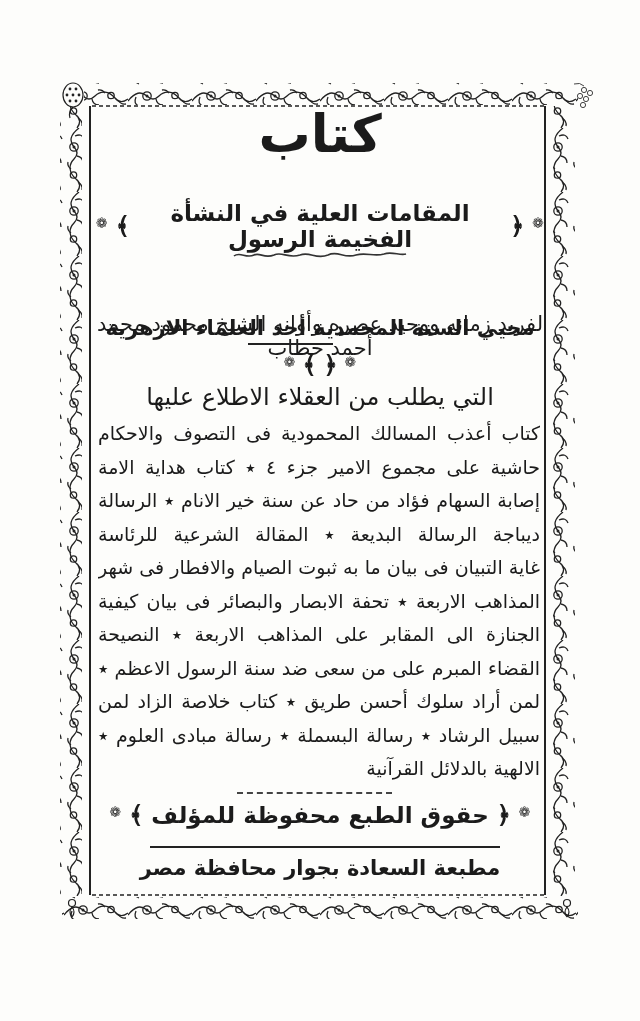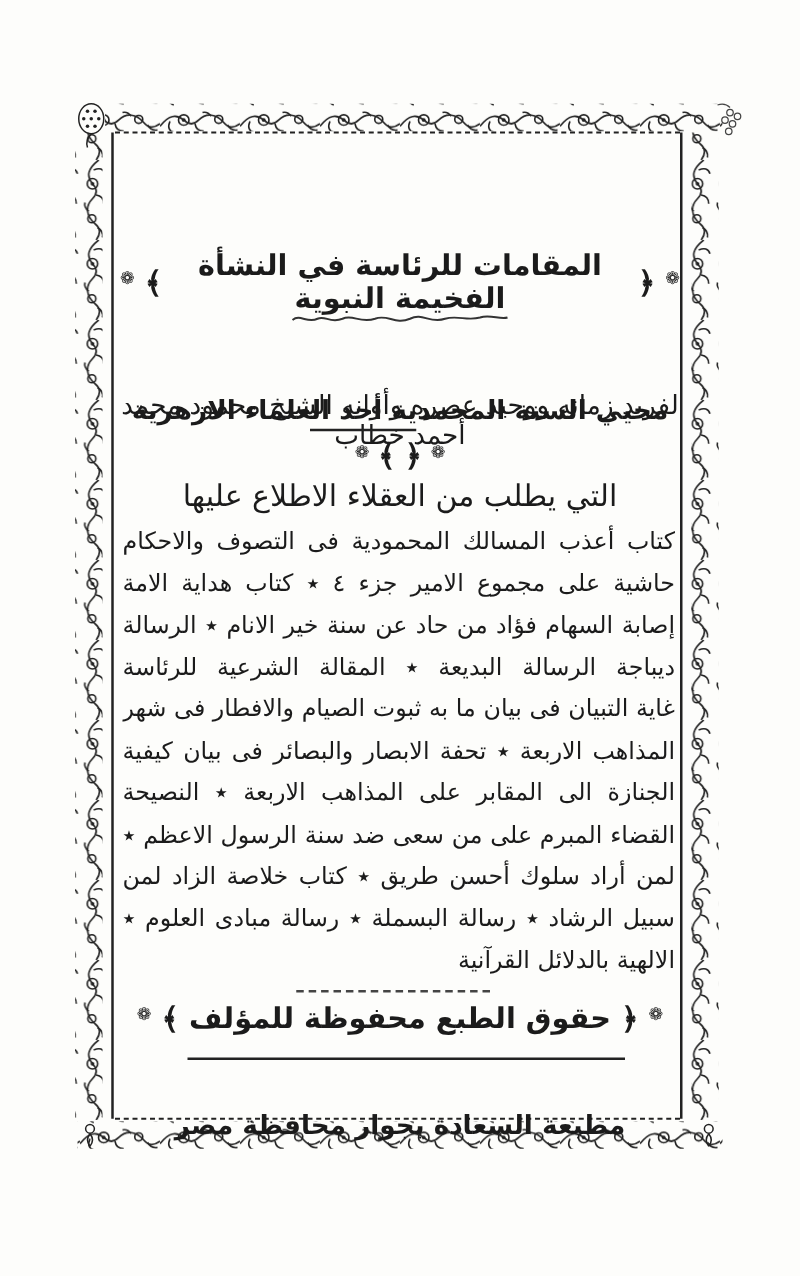--- a/index.html
+++ b/index.html
@@ -22,21 +22,21 @@
   .works-sub{top:383px;font-size:24px;}
   .works-list{position:absolute;top:417px;left:98px;width:442px;direction:rtl;}
   .works-line{
     font-size:19px;line-height:33.5px;height:33.5px;overflow:hidden;
     text-align:justify;text-align-last:justify;white-space:normal;
   }
   .works-line.last{text-align:left;text-align-last:right;}
   .hatch-rule{position:absolute;top:792px;left:237px;width:155px;border-top:2px dashed #444;}
   .copyright-row{top:801px;display:flex;justify-content:center;align-items:center;gap:8px;font-size:23px;font-weight:bold;}
   .long-rule{position:absolute;top:846px;left:150px;width:350px;border-top:2px solid #222;}
-  .printer{top:888px;font-size:21px;font-weight:bold;}
+  .printer{top:856px;font-size:21px;font-weight:bold;}
 </style>
 </head>
 <body>
 
 <div class="page">
 
   <svg class="border-art" width="640" height="1021" viewBox="0 0 640 1021" aria-hidden="true">
     <defs>
       <g id="hm" stroke="#222" fill="none" stroke-width="1.3">
         <path d="M0,13 C7,4 13,3 19,8 C23,12 27,12 31,8 C37,2 45,3 51,10 C55,15 60,14 64,11"></path>
@@ -100,25 +100,26 @@
       <circle cx="567" cy="903" r="3.5"></circle>
         <path d="M567,907 Q563,912 567,917 M567,907 Q571,912 567,917"></path>
     </g>
 
     <line x1="92" y1="106" x2="545" y2="106" stroke="#222" stroke-width="1.6" stroke-dasharray="4 3"></line>
     <line x1="92" y1="895" x2="545" y2="895" stroke="#222" stroke-width="1.6" stroke-dasharray="4 3"></line>
     <line x1="90" y1="106" x2="90" y2="895" stroke="#222" stroke-width="2"></line>
     <line x1="545" y1="106" x2="545" y2="895" stroke="#222" stroke-width="2"></line>
   </svg>
 
+  <div class="txt title">كتاب</div>
 
   <div class="txt subtitle-row" dir="rtl">
     <span class="decor-flower">❁</span>
     <span class="decor-bracket">﴿</span>
-    <span>المقامات للرئاسة في النشأة الفخيمة النبوية</span>
+    <span>المقامات العلية في النشأة الفخيمة الرسول</span>
     <span class="decor-bracket">﴾</span>
     <span class="decor-flower">❁</span>
   </div>
 
   <svg class="squiggle" width="180" height="16" viewBox="0 0 180 16" aria-hidden="true">
     <path d="M4,9 C10,4 16,12 24,8 C30,5 34,12 44,8 C52,4 58,12 70,8 C80,4 86,13 98,8 C108,3 114,12 126,8 C136,5 144,10 154,7 C162,4 170,9 176,7" stroke="#333" stroke-width="1.6" fill="none"></path>
   </svg>
 
   <div class="txt ded1">لفريد زمانه ووحيد عصره وأوانه الشيخ محمود محمد أحمد خطاب</div>
   <div class="txt ded2">محيي السنة المحمدية أحد العلماء الازهرية</div>

